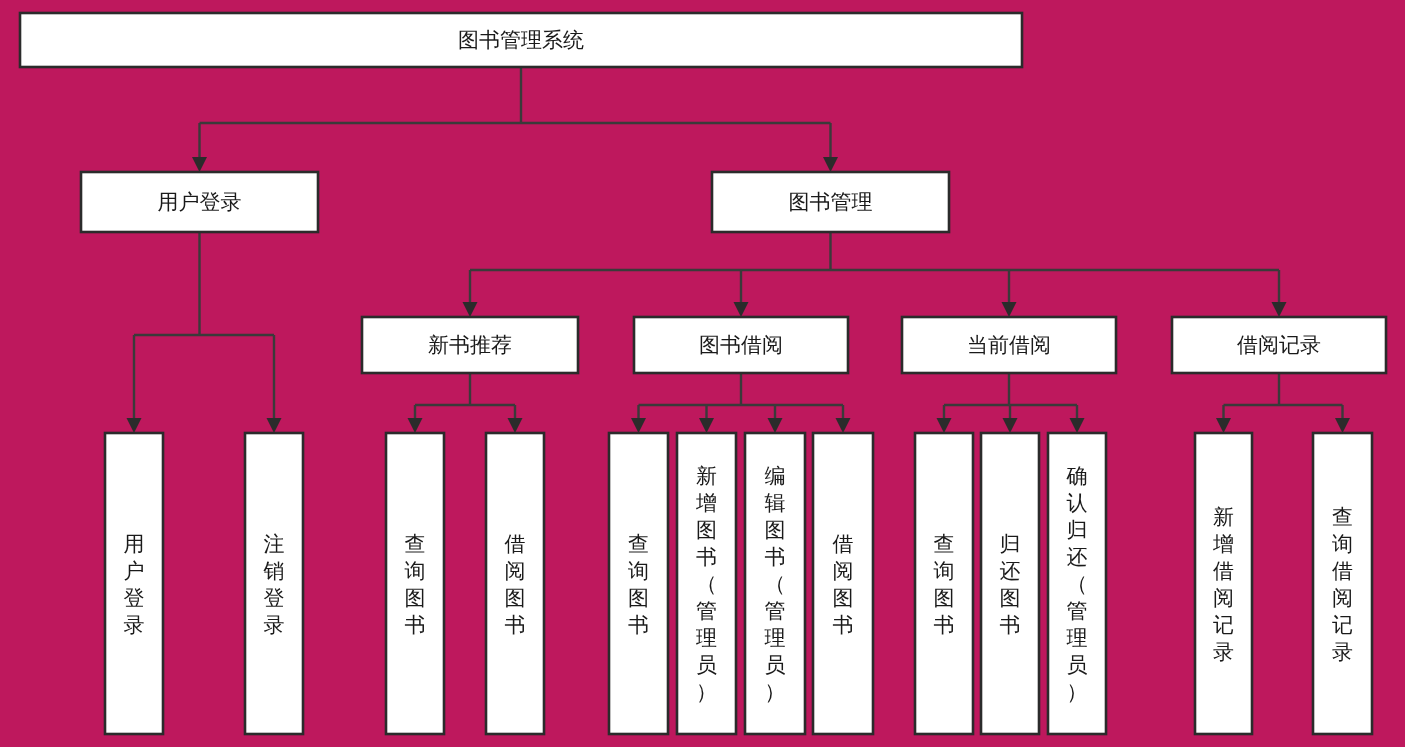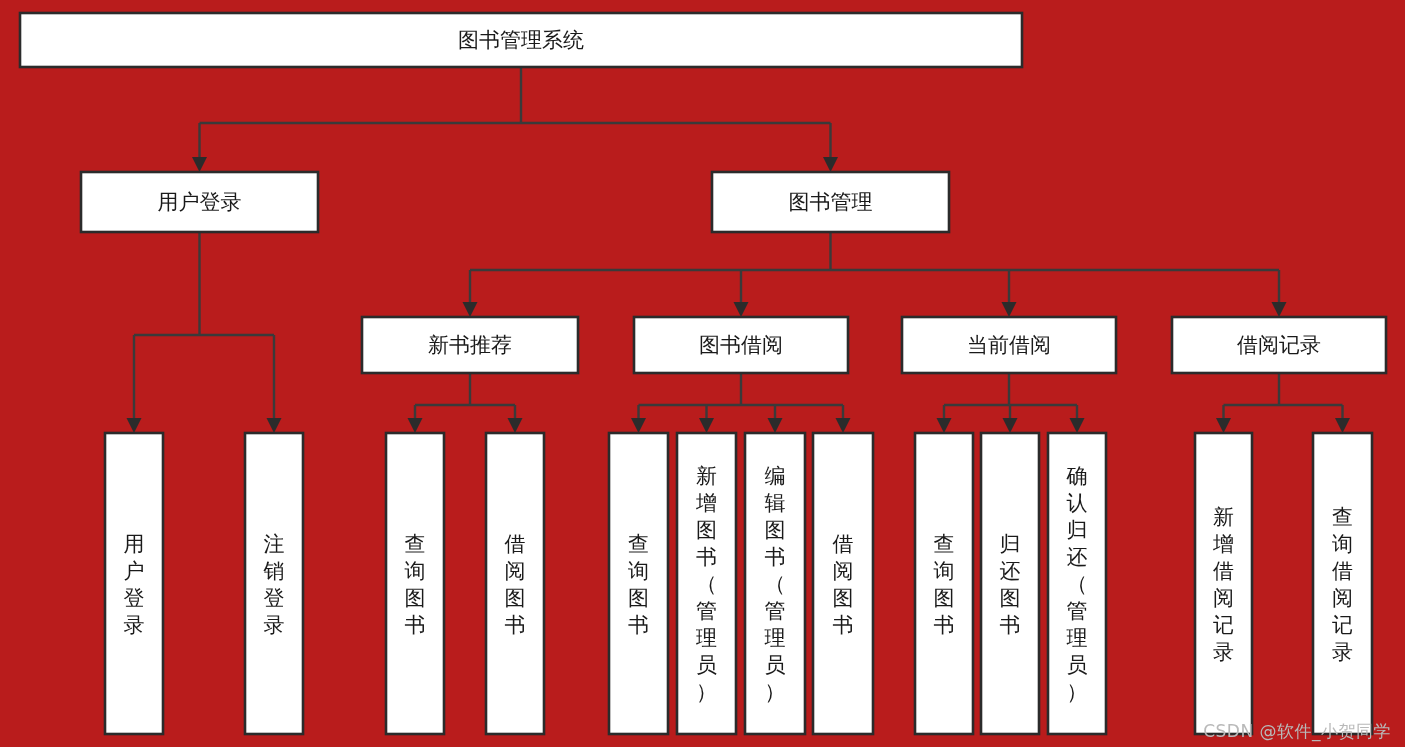--- a/index.html
+++ b/index.html
@@ -11,21 +11,21 @@
   body {
     width: 1405px;
     height: 747px;
     font-family: "DejaVu Sans", "Liberation Sans", sans-serif;
     overflow: hidden;
   }
   #diagram-root {
     position: relative;
     width: 1405px;
     height: 747px;
-    background: #b91c1c;
+    background: #be185d;
   }
   svg#flowchart {
     position: absolute;
     top: 0;
     left: 0;
     width: 1405px;
     height: 747px;
     display: block;
   }
   .node-box {
@@ -206,14 +206,13 @@
           <rect x="1195" y="433" width="57" height="301" class="node-box"></rect>
           <text x="1223.5" y="523.56" class="node-label-v"><tspan x="1223.5" dy="0">新</tspan><tspan x="1223.5" dy="27">增</tspan><tspan x="1223.5" dy="27">借</tspan><tspan x="1223.5" dy="27">阅</tspan><tspan x="1223.5" dy="27">记</tspan><tspan x="1223.5" dy="27">录</tspan></text>
         </g>
         <g>
           <rect x="1313" y="433" width="59" height="301" class="node-box"></rect>
           <text x="1342.5" y="523.56" class="node-label-v"><tspan x="1342.5" dy="0">查</tspan><tspan x="1342.5" dy="27">询</tspan><tspan x="1342.5" dy="27">借</tspan><tspan x="1342.5" dy="27">阅</tspan><tspan x="1342.5" dy="27">记</tspan><tspan x="1342.5" dy="27">录</tspan></text>
         </g>
       </g>
   </svg>
 
-  <div class="watermark">CSDN @软件_小贺同学</div>
 </div>
 
 </body></html>

